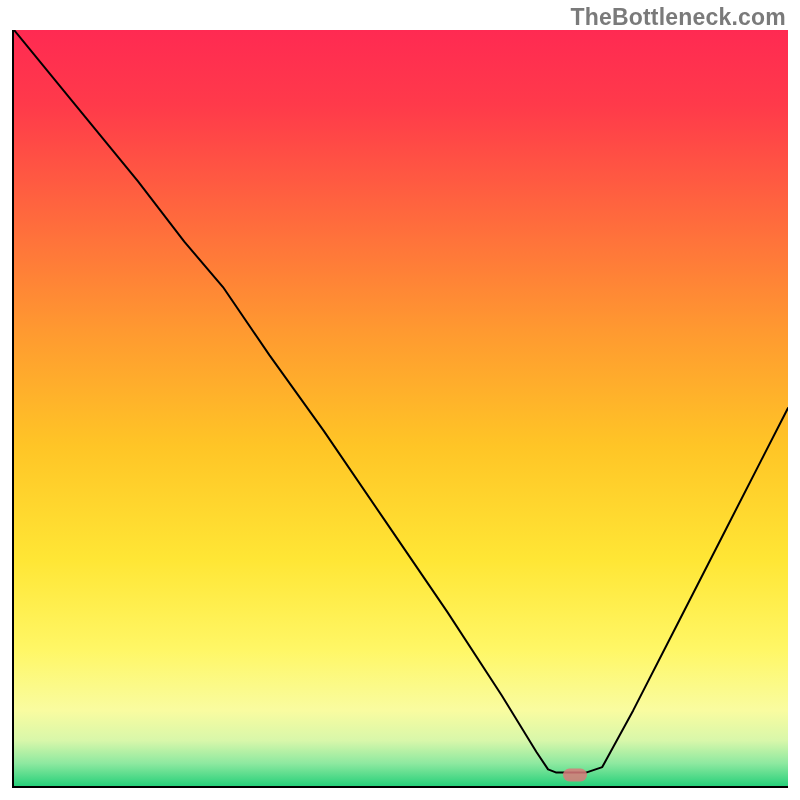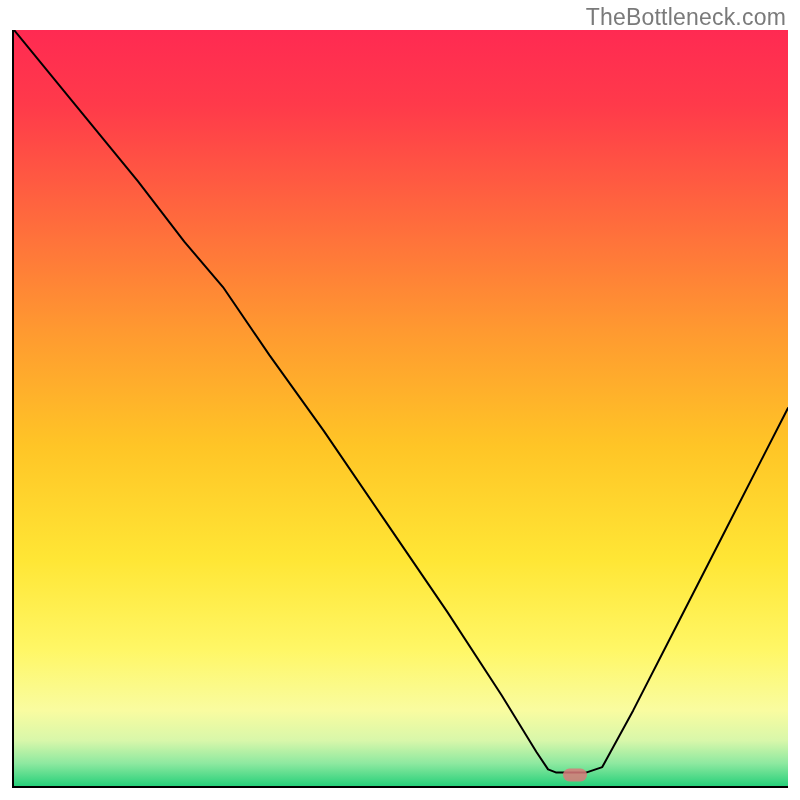--- a/index.html
+++ b/index.html
@@ -14,21 +14,21 @@
   .frame {
     position: relative;
     width: 800px;
     height: 800px;
   }
   .watermark {
     position: absolute;
     top: 4px;
     right: 14px;
     font-size: 23px;
-    font-weight: 400;
+    font-weight: 700;
     color: #7a7a7a;
     letter-spacing: 0.2px;
     z-index: 5;
   }
   .plot {
     position: absolute;
     left: 12px;
     top: 30px;
     width: 776px;
     height: 758px;

